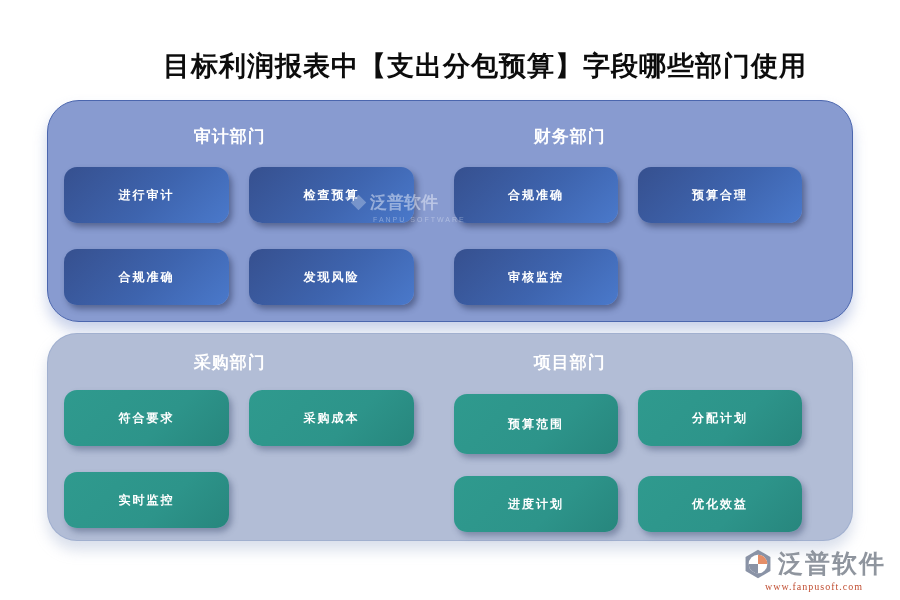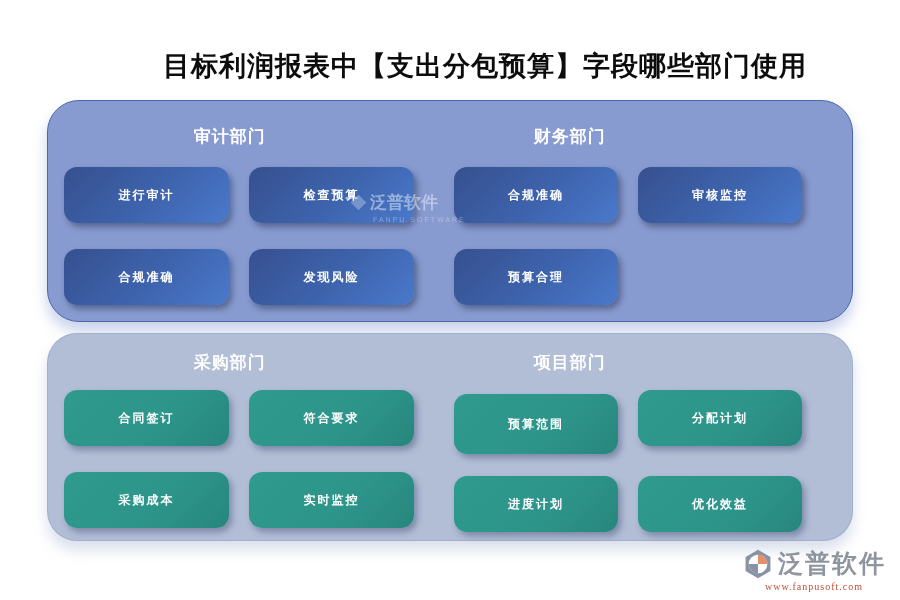--- a/index.html
+++ b/index.html
@@ -108,39 +108,38 @@
 
   <div class="grid g-left">
     <div class="btn btn-blue">进行审计</div>
     <div class="btn btn-blue">检查预算</div>
     <div class="btn btn-blue">合规准确</div>
     <div class="btn btn-blue">发现风险</div>
   </div>
 
   <div class="grid g-right">
     <div class="btn btn-blue">合规准确</div>
+    <div class="btn btn-blue">预算合理</div>
     <div class="btn btn-blue">审核监控</div>
-    <div class="btn btn-blue">预算合理</div>
   </div>
 
   <div class="watermark">
     <div class="wm-row">
       <span class="wm-diamond"></span>
       <span>泛普软件</span>
     </div>
     <div class="wm-sub">FANPU SOFTWARE</div>
   </div>
 </div>
 
 <div class="panel panel-bottom">
   <div class="dept-header h-left">采购部门</div>
   <div class="dept-header h-right">项目部门</div>
 
   <div class="grid g-left">
-    <div class="btn btn-teal">合同签订</div>
     <div class="btn btn-teal">符合要求</div>
     <div class="btn btn-teal">采购成本</div>
     <div class="btn btn-teal">实时监控</div>
   </div>
 
   <div class="grid g-right">
     <div class="btn btn-teal btn-tall">预算范围</div>
     <div class="btn btn-teal">分配计划</div>
     <div class="btn btn-teal">进度计划</div>
     <div class="btn btn-teal">优化效益</div>

